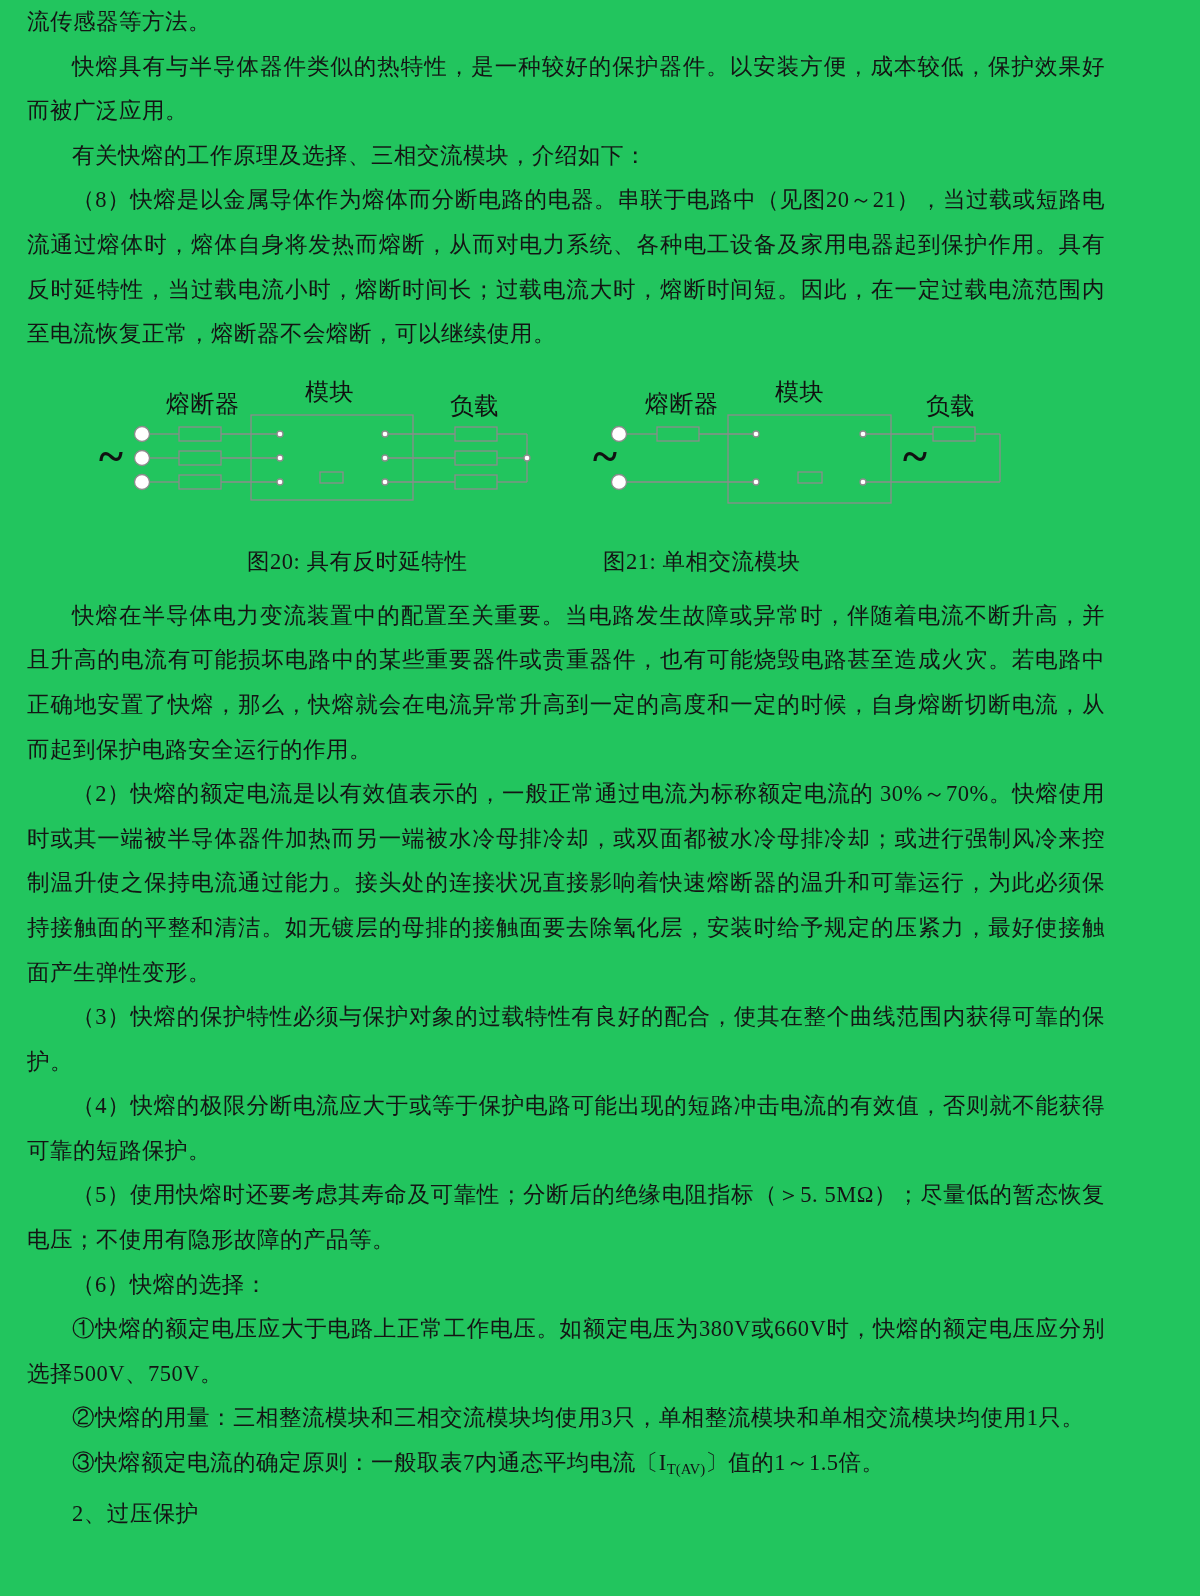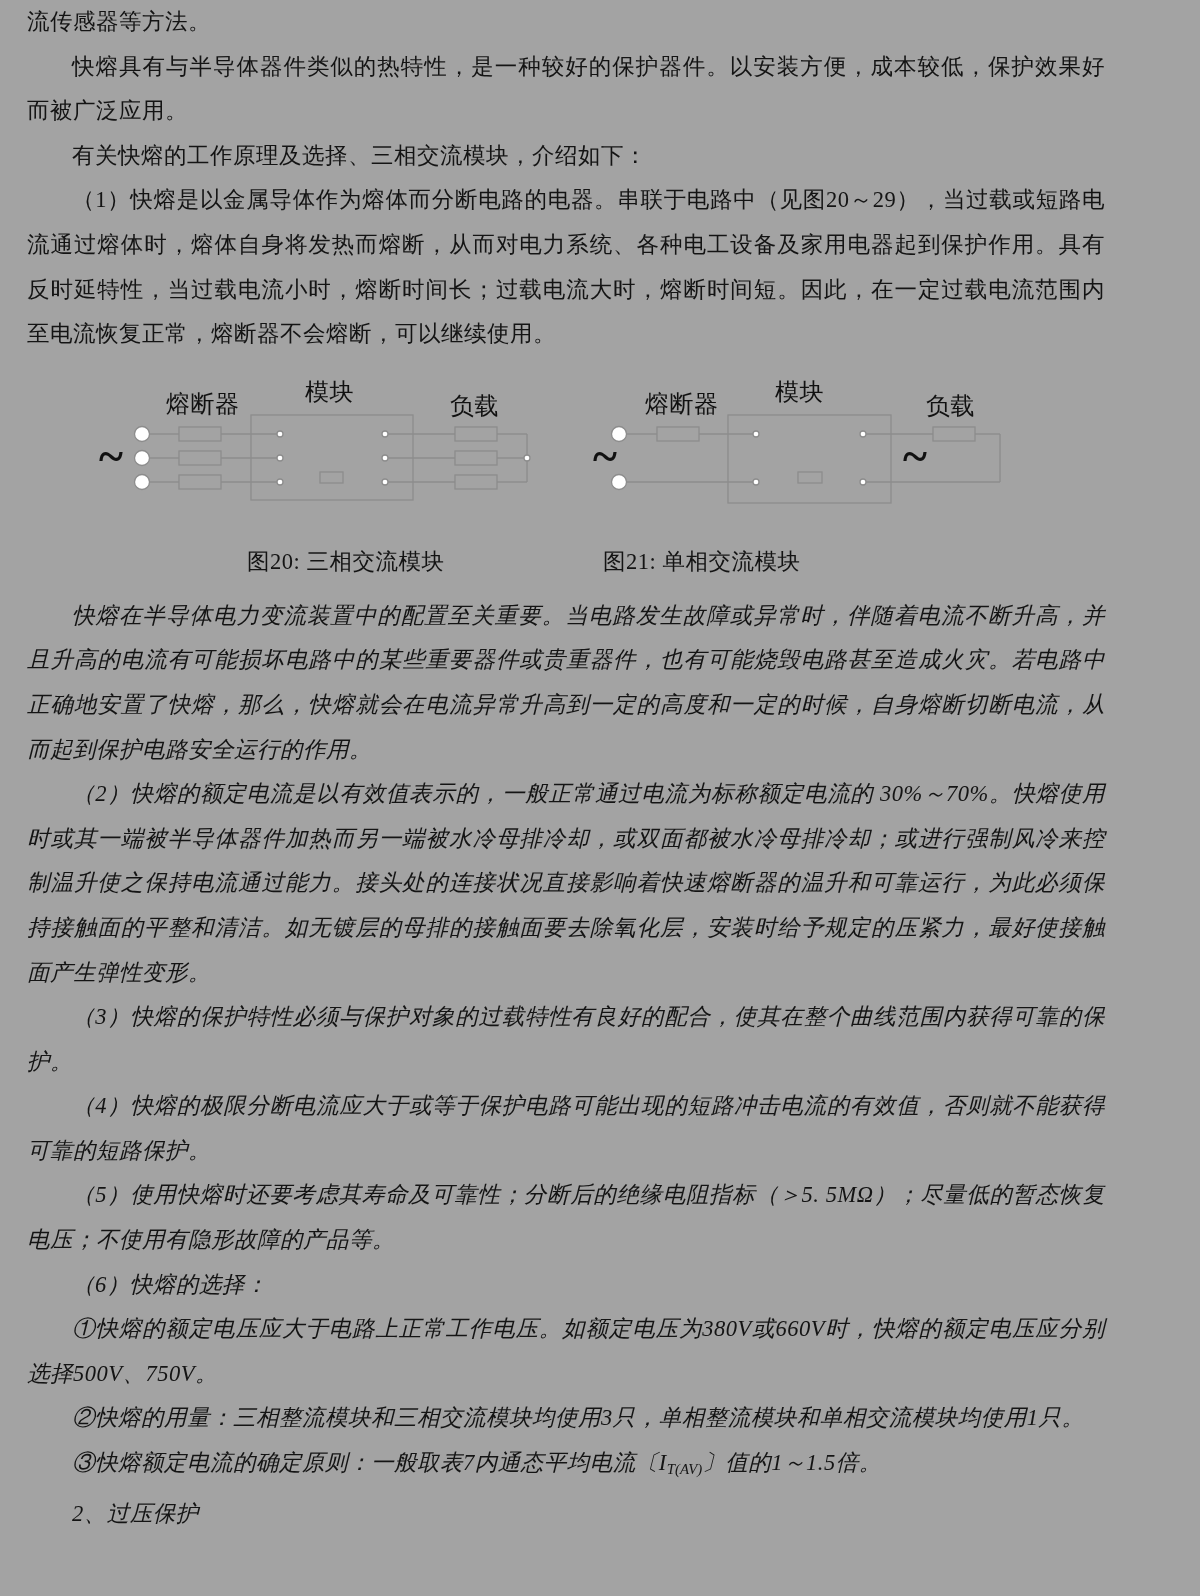--- a/index.html
+++ b/index.html
@@ -1,21 +1,21 @@
 <!DOCTYPE html>
 <html><head>
 <meta charset="utf-8">
 <style>
   html,body{margin:0;padding:0;background:#e8e8e8;}
   .page{
     position:relative;
     width:1200px;height:1596px;
     box-sizing:border-box;
     margin:0 auto;
-    background:#a3a3a3;
+    background:#22c55e;
     color:#141414;
     font-family:"Liberation Serif","DejaVu Serif",serif;
     font-size:22.5px;
     line-height:44.6px;
     letter-spacing:0.5px;
     padding:0 95px 0 27px;
     overflow:hidden;
   }
   .page p{
     margin:0;
@@ -32,37 +32,37 @@
   .ac-mark{font-size:46px;font-weight:bold;}
   .captions{
     position:relative;
     height:28px;
     margin-top:30px;
     line-height:28px;
   }
   .captions span{position:absolute;top:0;white-space:nowrap;}
   .cap20{left:220px;}
   .cap21{left:576px;}
-  .textblock2{margin-top:18px;font-style:italic;}
+  .textblock2{margin-top:18px;}
   .sub{
     font-size:0.66em;
     vertical-align:-0.28em;
     letter-spacing:0;
   }
 </style>
 </head>
 <body>
 
 <div class="page">
 
   <div class="textblock">
     <p>流传感器等方法。</p>
     <p class="indent">快熔具有与半导体器件类似的热特性，是一种较好的保护器件。以安装方便，成本较低，保护效果好而被广泛应用。</p>
     <p class="indent">有关快熔的工作原理及选择、三相交流模块，介绍如下：</p>
-    <p class="indent">（1）快熔是以金属导体作为熔体而分断电路的电器。串联于电路中（见图20～29），当过载或短路电流通过熔体时，熔体自身将发热而熔断，从而对电力系统、各种电工设备及家用电器起到保护作用。具有反时延特性，当过载电流小时，熔断时间长；过载电流大时，熔断时间短。因此，在一定过载电流范围内至电流恢复正常，熔断器不会熔断，可以继续使用。</p>
+    <p class="indent">（8）快熔是以金属导体作为熔体而分断电路的电器。串联于电路中（见图20～21），当过载或短路电流通过熔体时，熔体自身将发热而熔断，从而对电力系统、各种电工设备及家用电器起到保护作用。具有反时延特性，当过载电流小时，熔断时间长；过载电流大时，熔断时间短。因此，在一定过载电流范围内至电流恢复正常，熔断器不会熔断，可以继续使用。</p>
   </div>
 
   <svg class="fig-svg" width="1078" height="150" viewBox="0 0 1078 150">
 
     <g fill="none" stroke-width="1.3" stroke="#8c8c8c">
 
       <text x="72" y="104" class="ac-mark">~</text>
 
       <text x="139" y="44" class="fig-label">熔断器</text>
       <text x="278" y="32" class="fig-label">模块</text>
@@ -141,21 +141,21 @@
         <circle cx="836" cy="114" r="3" fill="#ffffff"></circle>
         <line x1="839" y1="114" x2="973" y2="114"></line>
       </g>
 
       <text x="876" y="104" class="ac-mark">~</text>
       <line x1="973" y1="66" x2="973" y2="114"></line>
     </g>
   </svg>
 
   <div class="captions">
-    <span class="cap20">图20: 三相交流模块</span>
+    <span class="cap20">图20: 具有反时延特性</span>
     <span class="cap21">图21: 单相交流模块</span>
   </div>
 
   <div class="textblock2">
     <p class="indent">快熔在半导体电力变流装置中的配置至关重要。当电路发生故障或异常时，伴随着电流不断升高，并且升高的电流有可能损坏电路中的某些重要器件或贵重器件，也有可能烧毁电路甚至造成火灾。若电路中正确地安置了快熔，那么，快熔就会在电流异常升高到一定的高度和一定的时候，自身熔断切断电流，从而起到保护电路安全运行的作用。</p>
     <p class="indent">（2）快熔的额定电流是以有效值表示的，一般正常通过电流为标称额定电流的 30%～70%。快熔使用时或其一端被半导体器件加热而另一端被水冷母排冷却，或双面都被水冷母排冷却；或进行强制风冷来控制温升使之保持电流通过能力。接头处的连接状况直接影响着快速熔断器的温升和可靠运行，为此必须保持接触面的平整和清洁。如无镀层的母排的接触面要去除氧化层，安装时给予规定的压紧力，最好使接触面产生弹性变形。</p>
     <p class="indent">（3）快熔的保护特性必须与保护对象的过载特性有良好的配合，使其在整个曲线范围内获得可靠的保护。</p>
     <p class="indent">（4）快熔的极限分断电流应大于或等于保护电路可能出现的短路冲击电流的有效值，否则就不能获得可靠的短路保护。</p>
     <p class="indent">（5）使用快熔时还要考虑其寿命及可靠性；分断后的绝缘电阻指标（＞5. 5MΩ）；尽量低的暂态恢复电压；不使用有隐形故障的产品等。</p>
     <p class="indent">（6）快熔的选择：</p>

